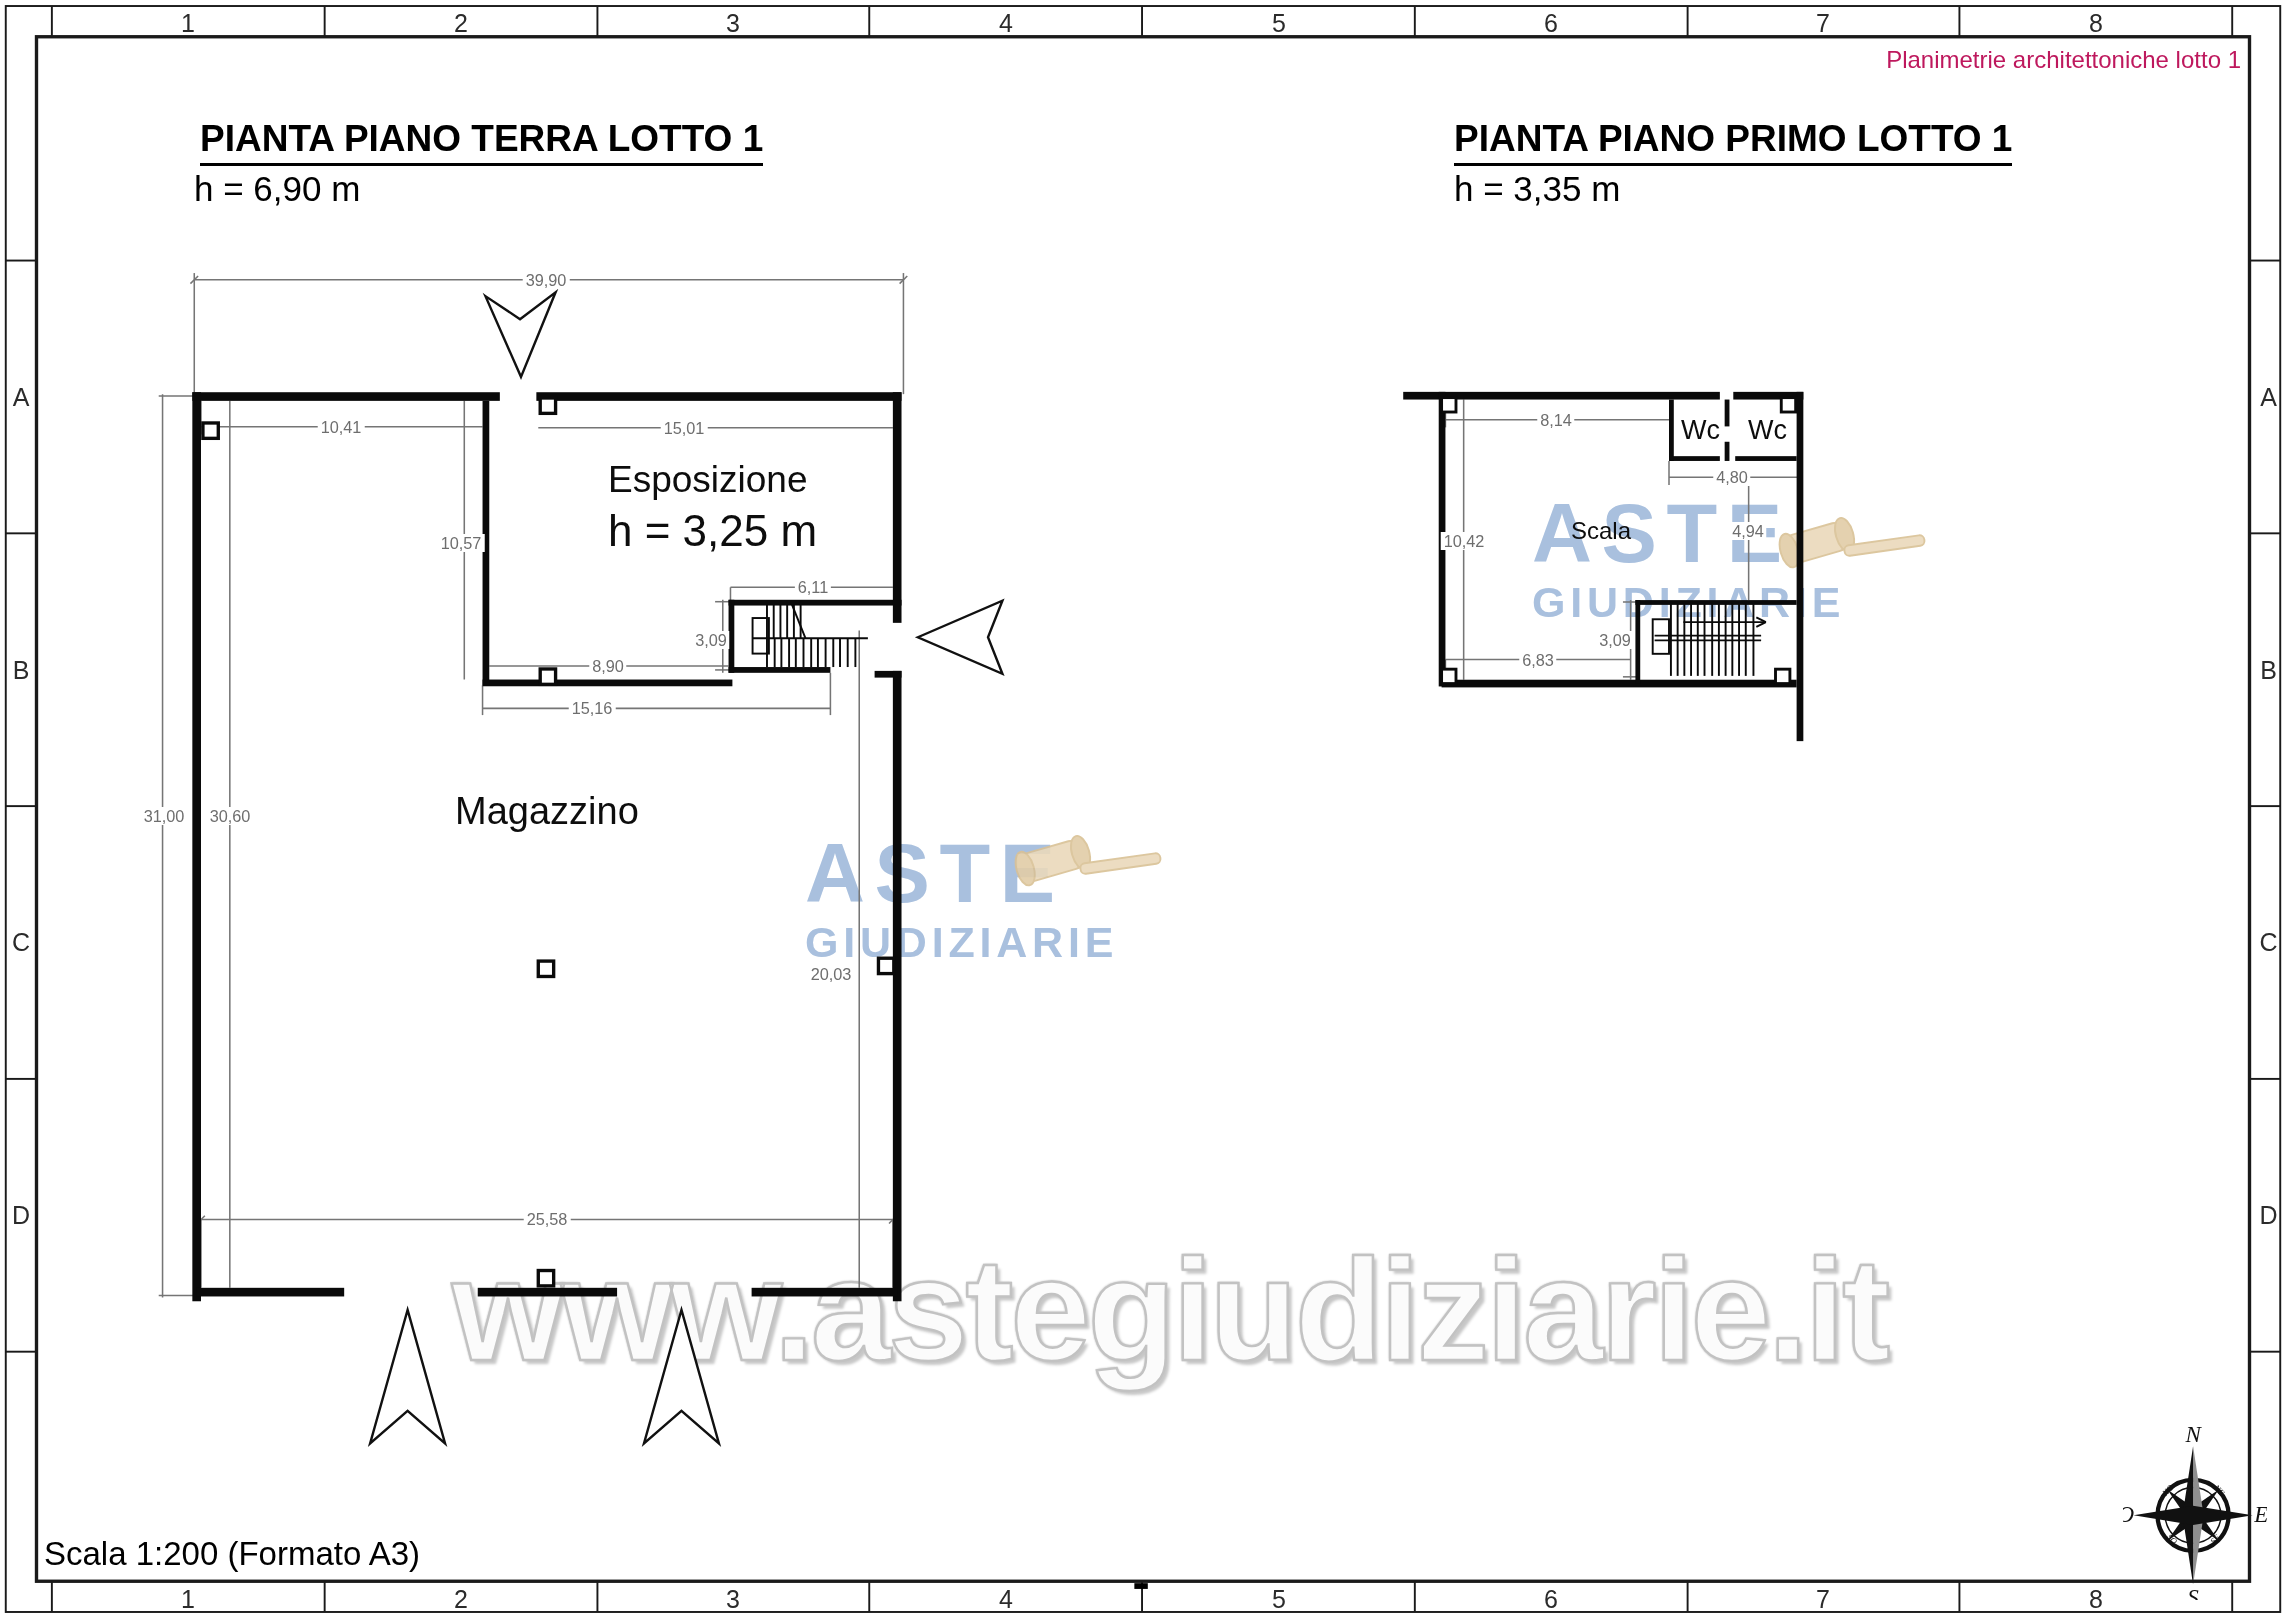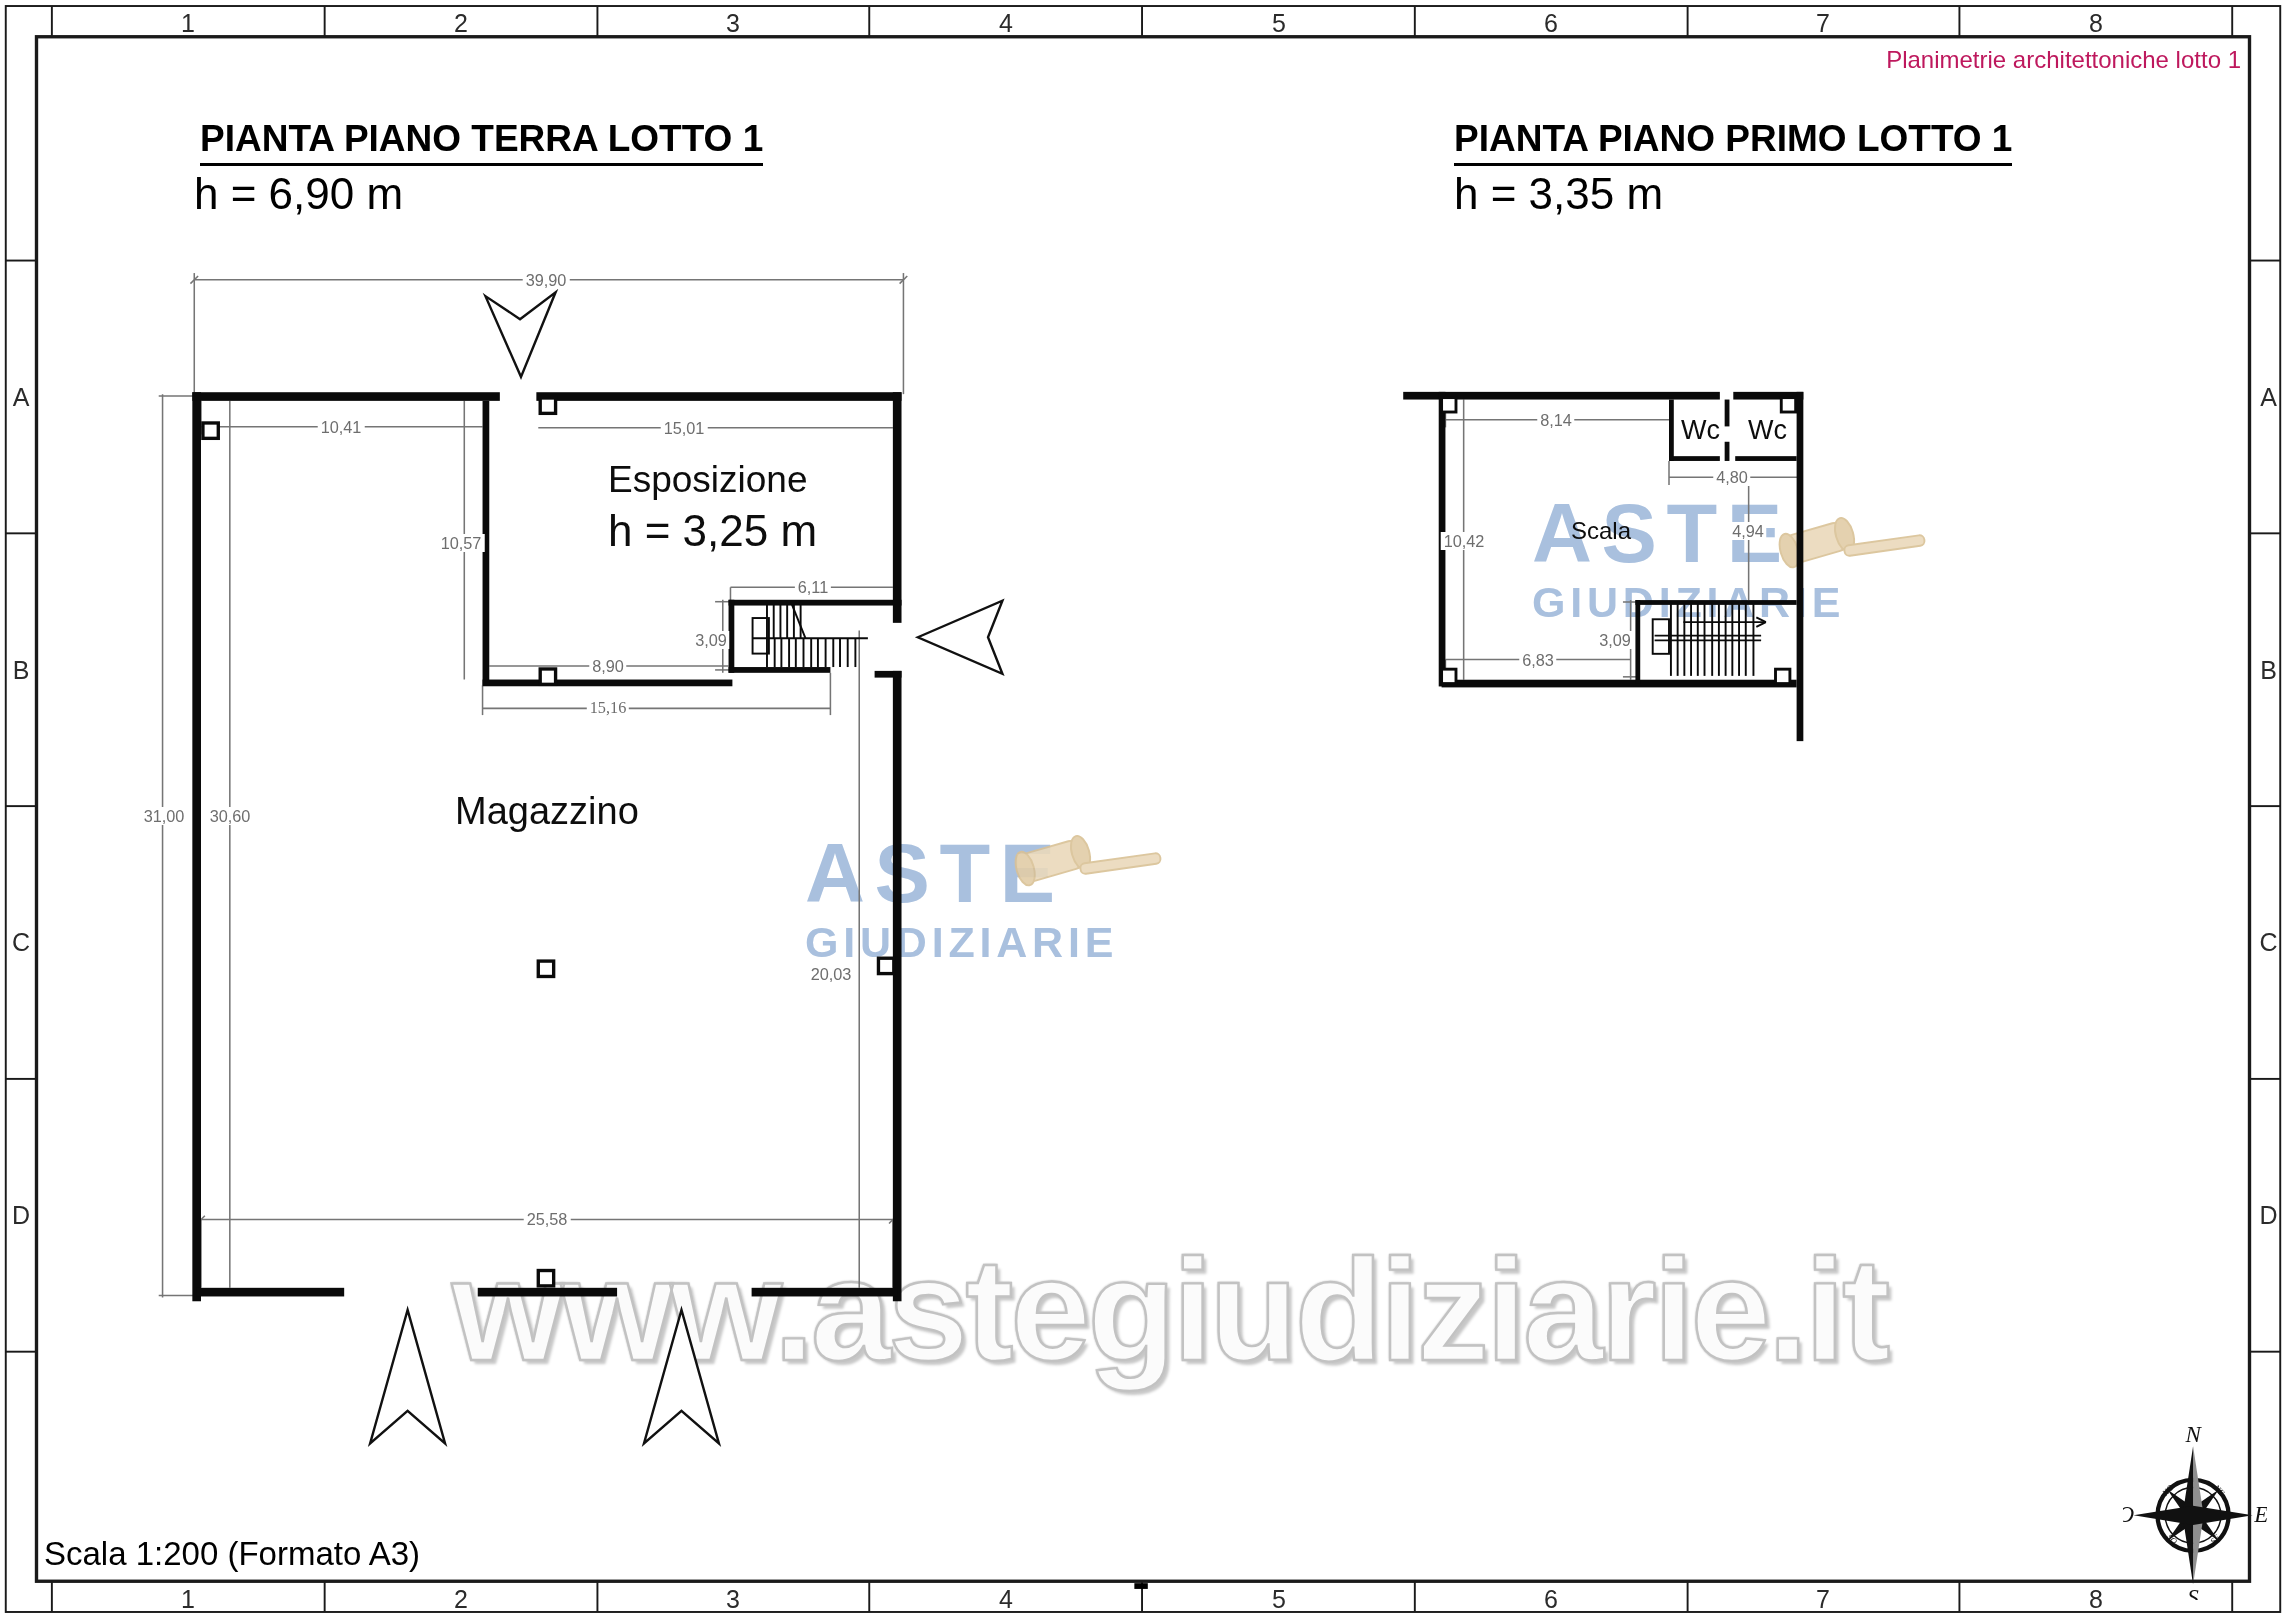--- a/index.html
+++ b/index.html
@@ -6,21 +6,21 @@
   .sheet{position:relative;width:2286px;height:1618px;background:#fff;overflow:hidden;
          font-family:"Liberation Sans",sans-serif;}
   .abs{position:absolute;}
   
   .grid-label{position:absolute;width:58px;margin-left:-29px;text-align:center;
               font-size:25px;color:#2b2b2b;font-weight:400;}
   .grid-label.side{width:25px;margin-left:0;height:29px;margin-top:-14.4px;line-height:29px;}
   
   .plan-title{position:absolute;font-size:37px;font-weight:bold;color:#000;
               border-bottom:3.8px solid #000;padding-bottom:2.9px;letter-spacing:0px;white-space:nowrap;}
-  .plan-h{position:absolute;font-size:44px;color:#000;white-space:nowrap;text-align:right;}
+  .plan-h{position:absolute;font-size:35px;color:#000;white-space:nowrap;text-align:right;}
   .note-red{position:absolute;font-size:24px;color:#be185d;white-space:nowrap;}
   
   .room-label{position:absolute;color:#0d0d0d;white-space:nowrap;z-index:6;}
   .dim{position:absolute;transform:translate(-50%,-50%);font-size:16.3px;color:#6e6e6e;
        background:#fff;padding:0 2.9px;white-space:nowrap;z-index:5;line-height:18px;}
   
   .wm-url{position:absolute;left:452px;top:1228px;width:1383px;text-align:center;z-index:1;
           font-size:144px;font-weight:bold;letter-spacing:-2.9px;color:#fbfbfb;
           -webkit-text-stroke:2.4px #c2c2c2;
           text-shadow:3.8px 3.8px 2.9px #c7c7c7,-1px -1px 1.9px #cfcfcf,1px -1px 1.9px #cfcfcf,-1px 1px 1.9px #cfcfcf;
@@ -236,21 +236,21 @@
     </g>
   </svg>
 
   <span class="dim" style="left:546px;top:280px;">39,90</span>
   <span class="dim" style="left:341px;top:427px;">10,41</span>
   <span class="dim" style="left:684px;top:428px;">15,01</span>
   <span class="dim" style="left:461px;top:543px;">10,57</span>
   <span class="dim" style="left:813px;top:587px;">6,11</span>
   <span class="dim" style="left:711px;top:640px;">3,09</span>
   <span class="dim" style="left:608px;top:666px;">8,90</span>
-  <span class="dim" style="left:608px;top:708px;font-family:Liberation Serif, serif;">15,16</span>
+  <span class="dim" style="left:592px;top:708px;">15,16</span>
   <span class="dim" style="left:164px;top:816px;">31,00</span>
   <span class="dim" style="left:230px;top:816px;">30,60</span>
   <span class="dim" style="left:831px;top:974px;">20,03</span>
   <span class="dim" style="left:547px;top:1219px;">25,58</span>
 
   <div class="room-label" style="left:608px;top:459px;font-size:37px;">Esposizione</div>
   <div class="room-label" style="left:608px;top:506px;font-size:44px;">h = 3,25 m</div>
   <div class="room-label" style="left:455px;top:790px;font-size:38px;">Magazzino</div>
 
   <svg class="z2" style="left:1374px;top:365px;" width="519" height="403" viewBox="1430 380 540 420">

